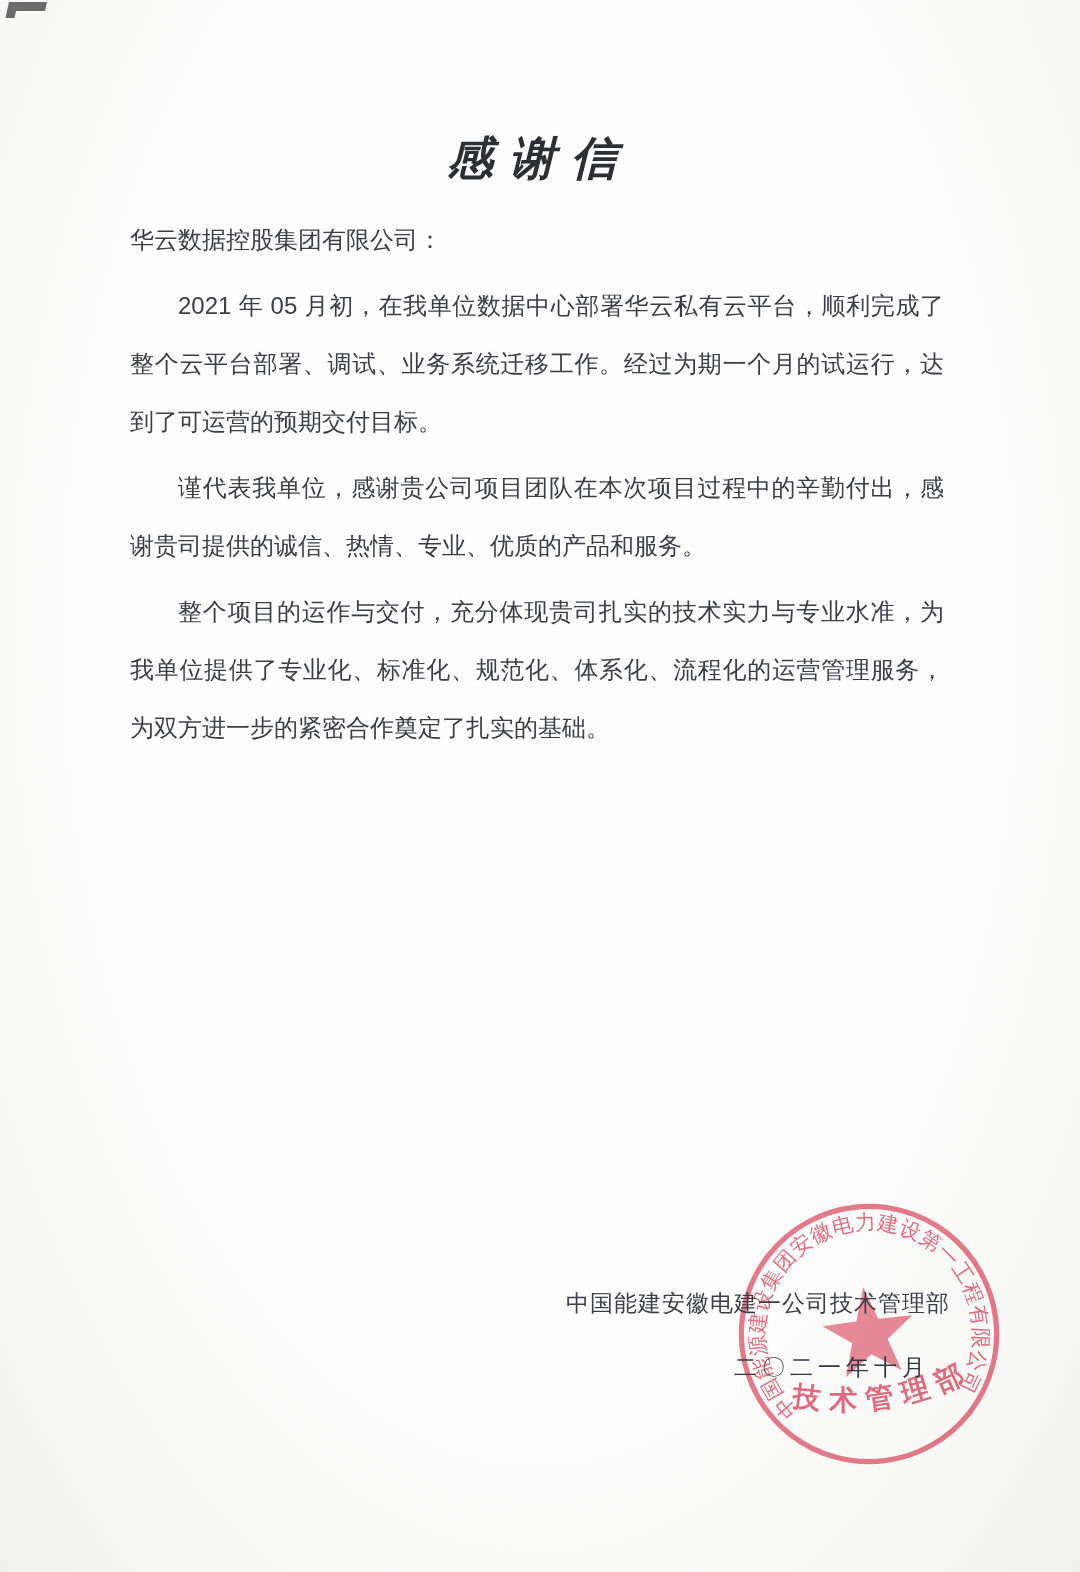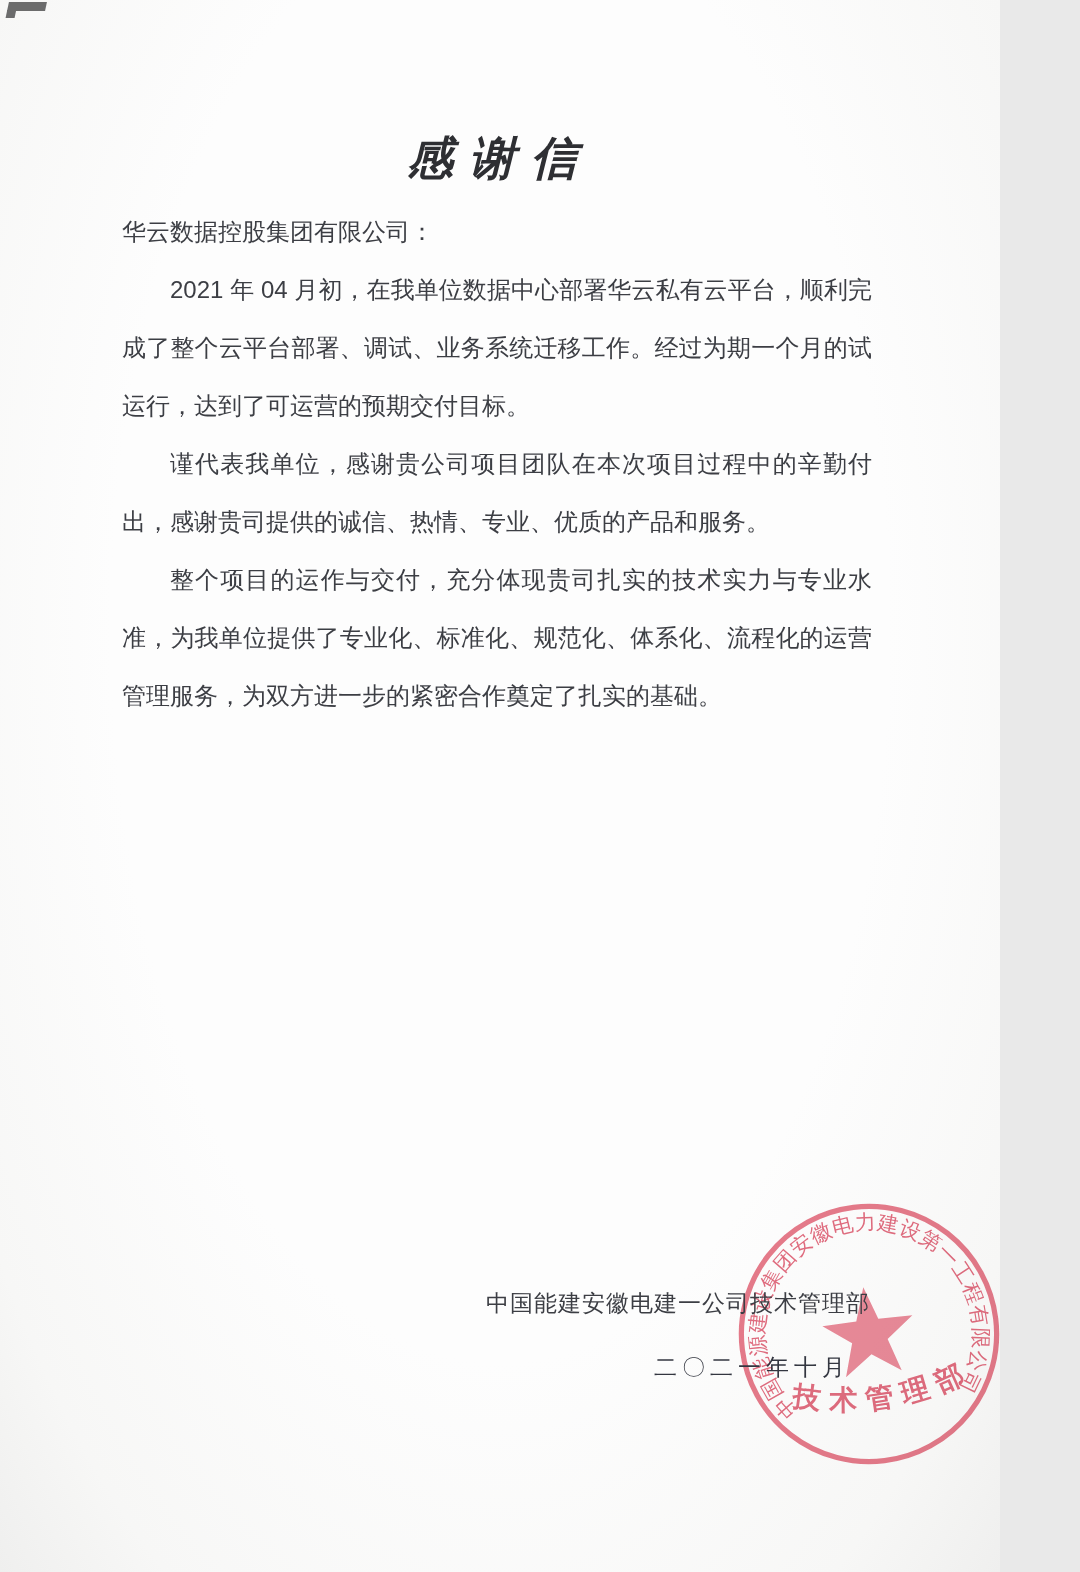--- a/index.html
+++ b/index.html
@@ -3,21 +3,21 @@
 <meta charset="utf-8">
 <style>
   html, body { margin: 0; padding: 0; }
   body {
     width: 1080px; height: 1572px;
     background: #e9e9e9;
     font-family: "Liberation Sans", sans-serif;
   }
   .page {
     position: relative;
-    width: 1000px; height: 1572px;
+    width: 1080px; height: 1572px;
     overflow: hidden;
     background:
       radial-gradient(ellipse at 50% 40%, #fdfdfd 55%, #f7f7f6 85%, #efefee 100%);
     color: #3c3e44;
   }
   .scan-mark {
     position: absolute; left: 8px; top: 2px;
     width: 38px; height: 9px;
     background: #4a4a4a;
     transform: skewX(-12deg);
@@ -39,21 +39,21 @@
     color: #2e2f33;
   }
   .letter-body {
     position: absolute;
     left: 122px; right: 128px; top: 203px;
     font-size: 24px;
     line-height: 58px;
     text-align: justify;
     color: #3c3e44;
   }
-  .letter-body p { margin: 0; }
+  .letter-body p { margin: 8px; }
   .salutation { text-indent: 0; }
   .para { text-indent: 2em; }
   .signature {
     position: absolute;
     right: 130px; top: 1288px;
     font-size: 23px;
     letter-spacing: 1px;
     color: #3c3e44;
     z-index: 3;
   }
@@ -80,21 +80,21 @@
 <body>
 
 <div class="page">
 
   <div class="scan-mark"></div>
 
   <div class="title">感谢信</div>
 
   <div class="letter-body">
     <p class="salutation">华云数据控股集团有限公司：</p>
-    <p class="para">2021 年 04 月初，在我单位数据中心部署华云私有云平台，顺利完成了整个云平台部署、调试、业务系统迁移工作。经过为期一个月的试运行，达到了可运营的预期交付目标。</p>
+    <p class="para">2021 年 05 月初，在我单位数据中心部署华云私有云平台，顺利完成了整个云平台部署、调试、业务系统迁移工作。经过为期一个月的试运行，达到了可运营的预期交付目标。</p>
     <p class="para">谨代表我单位，感谢贵公司项目团队在本次项目过程中的辛勤付出，感谢贵司提供的诚信、热情、专业、优质的产品和服务。</p>
     <p class="para">整个项目的运作与交付，充分体现贵司扎实的技术实力与专业水准，为我单位提供了专业化、标准化、规范化、体系化、流程化的运营管理服务，为双方进一步的紧密合作奠定了扎实的基础。</p>
   </div>
 
   <div class="signature">中国能建安徽电建一公司技术管理部</div>
 
   <div class="letter-date">二〇二一年十月</div>
 
   <div class="stamp">
     <svg viewBox="0 0 260 260" xmlns="http://www.w3.org/2000/svg">

